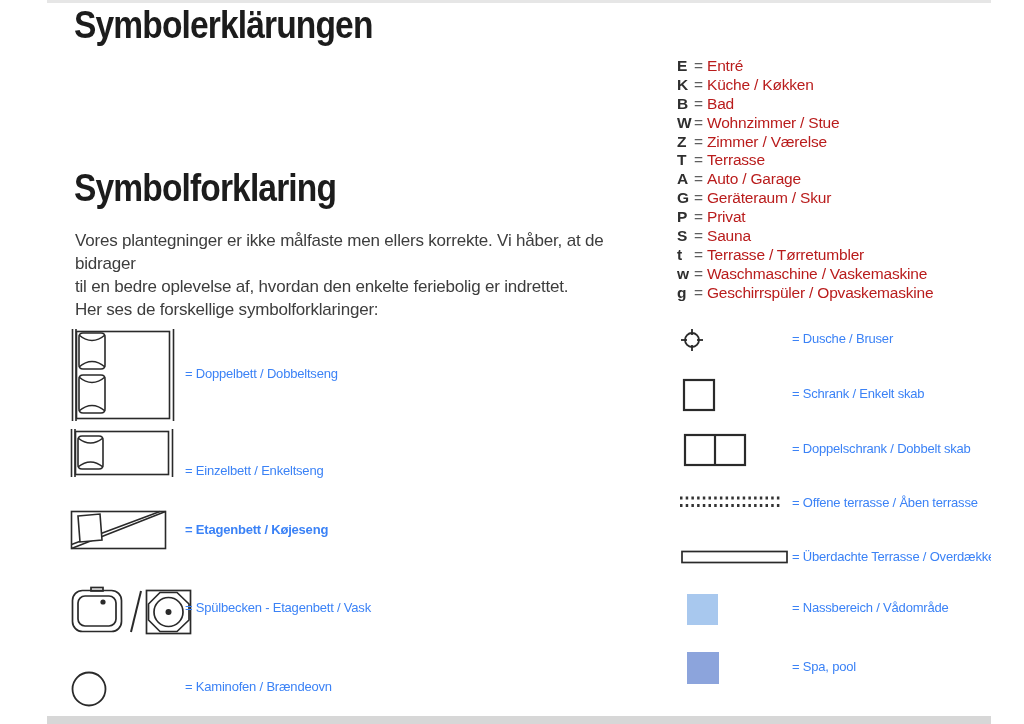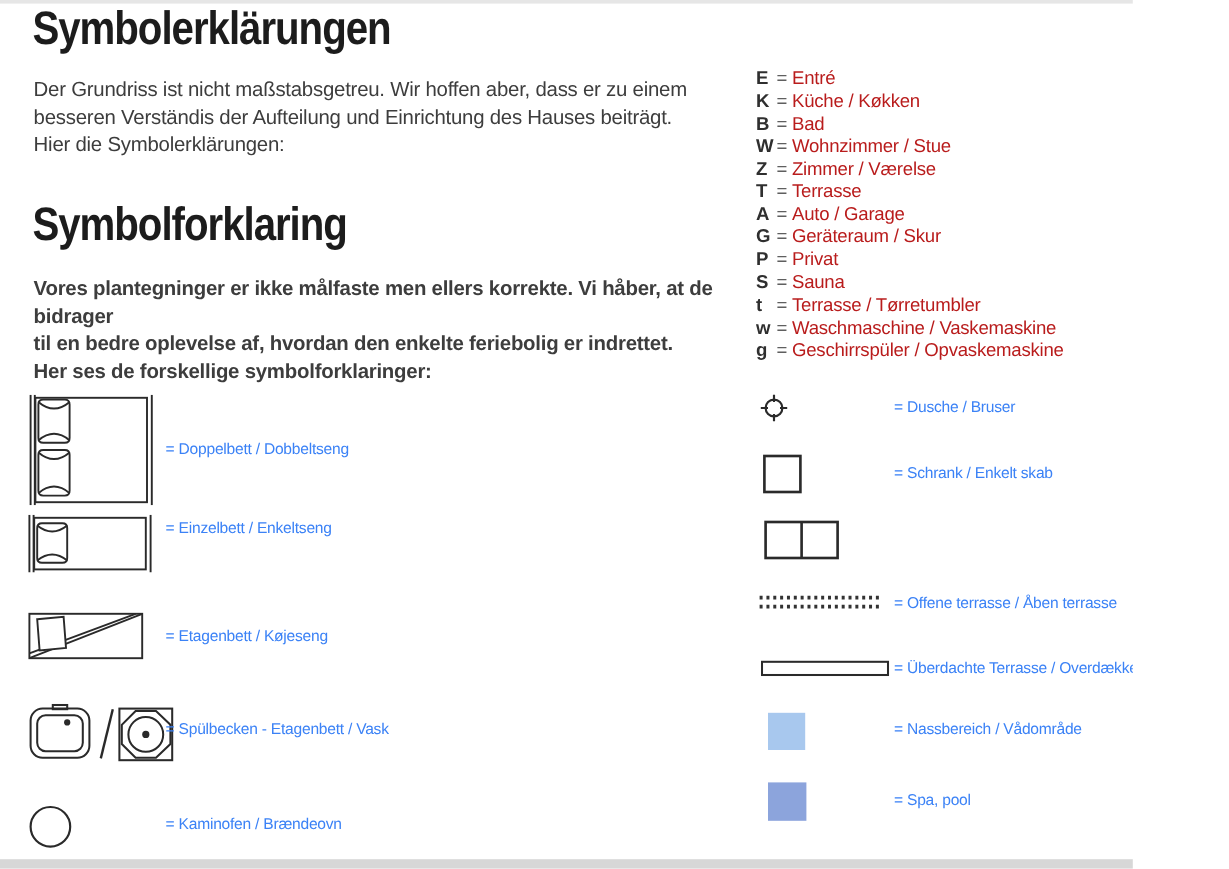--- a/index.html
+++ b/index.html
@@ -1,17 +1,17 @@
 <!DOCTYPE html>
 <html><head>
 <meta charset="utf-8">
 <style>
   html,body{margin:0;padding:0;}
   body{font-family:"Liberation Sans", sans-serif; background:#ffffff;}
-  .page{position:relative; width:944px; height:724px; background:#ffffff; overflow:hidden;}
+  .page{position:relative; width:944px; height:724px; background:#ffffff; overflow:hidden;margin-left:47px;}
   .edge{position:absolute; left:0; width:1024px;}
   .edge.top{top:0; height:3px; background:#e6e6e6;}
   .edge.bottom{top:716px; height:8px; background:#d7d7d7;}
 
   .title{position:absolute; font-size:39px; font-weight:700; color:#1c1c1c;
          letter-spacing:-1px; transform:scaleX(0.86); transform-origin:0 50%; white-space:nowrap;}
   .para{position:absolute; font-size:17px; line-height:23px; color:#3d3d3d;
         white-space:pre-line; letter-spacing:-0.2px; width:580px;}
 
   .sym-label{position:absolute; font-size:13px; color:#3b82f6; letter-spacing:-0.2px; white-space:nowrap;}
@@ -26,26 +26,23 @@
   .swatch{position:absolute;}
   svg{display:block;}
 </style>
 </head>
 <body>
 
 <div class="page">
   <div class="edge top"></div>
 
   <div class="title" style="left:27px; top:3px;">Symbolerklärungen</div>
-  <div class="para" style="left:28px; top:63px;">Der Grundriss ist nicht maßstabsgetreu. Wir hoffen aber, dass er zu einem
-besseren Verständis der Aufteilung und Einrichtung des Hauses beiträgt.
-Hier die Symbolerklärungen:</div>
 
   <div class="title" style="left:27px; top:166px;">Symbolforklaring</div>
-  <div class="para" style="left:28px; top:229px;font-weight:bold;">Vores plantegninger er ikke målfaste men ellers korrekte. Vi håber, at de bidrager
+  <div class="para" style="left:28px; top:229px;">Vores plantegninger er ikke målfaste men ellers korrekte. Vi håber, at de bidrager
 til en bedre oplevelse af, hvordan den enkelte feriebolig er indrettet.
 Her ses de forskellige symbolforklaringer:</div>
 
   <div class="codes">
     <div class="code-row">
         <span class="code-letter">E</span>
         <span class="code-eq">=</span>
         <span class="code-text">Entré</span>
       </div>
     <div class="code-row">
@@ -130,31 +127,31 @@
     <svg width="106" height="48" viewBox="0 0 106 48" fill="none" stroke="#2a2a2a" stroke-width="1.6">
       <line x1="2.5" y1="0" x2="2.5" y2="48"></line>
         <line x1="6" y1="0" x2="6" y2="48"></line>
       <rect x="6.5" y="2.5" width="93" height="43"></rect>
       <line x1="103.5" y1="0" x2="103.5" y2="48"></line>
       <path d="M13,7 H30 Q34,7 34,11 V36 Q34,40 30,40 H13 Q9,40 9,36 V11 Q9,7 13,7 Z"></path>
       <path d="M9,9 Q21.5,19 34,9"></path>
         <path d="M9,38 Q21.5,28 34,38"></path>
     </svg>
   </div>
-  <div class="sym-label" style="left:138px; top:432px;">= Einzelbett / Enkeltseng</div>
+  <div class="sym-label" style="left:138px; top:463px;">= Einzelbett / Enkeltseng</div>
 
   <div class="icon" style="left:23px; top:510px;">
     <svg width="97" height="40" viewBox="0 0 97 40" fill="none" stroke="#2a2a2a" stroke-width="1.6">
       <rect x="1.5" y="1.5" width="94" height="37"></rect>
       <line x1="1.5" y1="38.5" x2="95.5" y2="1.5"></line>
       <line x1="1.5" y1="34.5" x2="90" y2="1.5"></line>
       <polygon points="8,6 30,4 32,30 10,32" fill="#ffffff"></polygon>
     </svg>
   </div>
-  <div class="sym-label" style="left:138px; top:522px;">= Etagenbett / Køjeseng</div>
+  <div class="sym-label" style="left:138px; top:522px;font-weight:bold;">= Etagenbett / Køjeseng</div>
 
   <div class="icon" style="left:24px; top:586px;">
     <svg width="122" height="50" viewBox="0 0 122 50" fill="none" stroke="#2a2a2a" stroke-width="1.7">
       <rect x="1.5" y="4.5" width="49" height="41" rx="10"></rect>
       <rect x="20" y="1.5" width="12" height="3.5"></rect>
       <rect x="7" y="10" width="38" height="30" rx="7"></rect>
       <circle cx="32" cy="16" r="2.6" fill="#2a2a2a" stroke="none"></circle>
       <line x1="60" y1="46" x2="70" y2="5" stroke-width="2"></line>
       <rect x="75.5" y="4.5" width="44" height="43"></rect>
       <polygon points="89,6.5 106,6.5 118,18 118,34 106,45.5 89,45.5 77.5,34 77.5,18"></polygon>
@@ -188,20 +185,21 @@
     </svg>
   </div>
   <div class="sym-label" style="left:745px; top:386px;">= Schrank / Enkelt skab</div>
 
   <div class="icon" style="left:636px; top:433px;">
     <svg width="64" height="34" viewBox="0 0 64 34" fill="none" stroke="#2a2a2a" stroke-width="2.2">
       <rect x="2" y="2" width="60" height="30"></rect>
       <line x1="32" y1="2" x2="32" y2="32"></line>
     </svg>
   </div>
+  <div class="sym-label" style="left:745px; top:441px;">= Doppelschrank / Dobbelt skab</div>
 
   <div class="icon" style="left:632px; top:494px;">
     <svg width="102" height="16" viewBox="0 0 102 16" fill="none" stroke="#333333" stroke-width="3">
       <line x1="1" y1="4" x2="101" y2="4" stroke-dasharray="2.5 3.2"></line>
       <line x1="1" y1="11.5" x2="101" y2="11.5" stroke-dasharray="2.5 3.2"></line>
     </svg>
   </div>
   <div class="sym-label" style="left:745px; top:495px;">= Offene terrasse / Åben terrasse</div>
 
   <div class="icon" style="left:634px; top:550px;">

